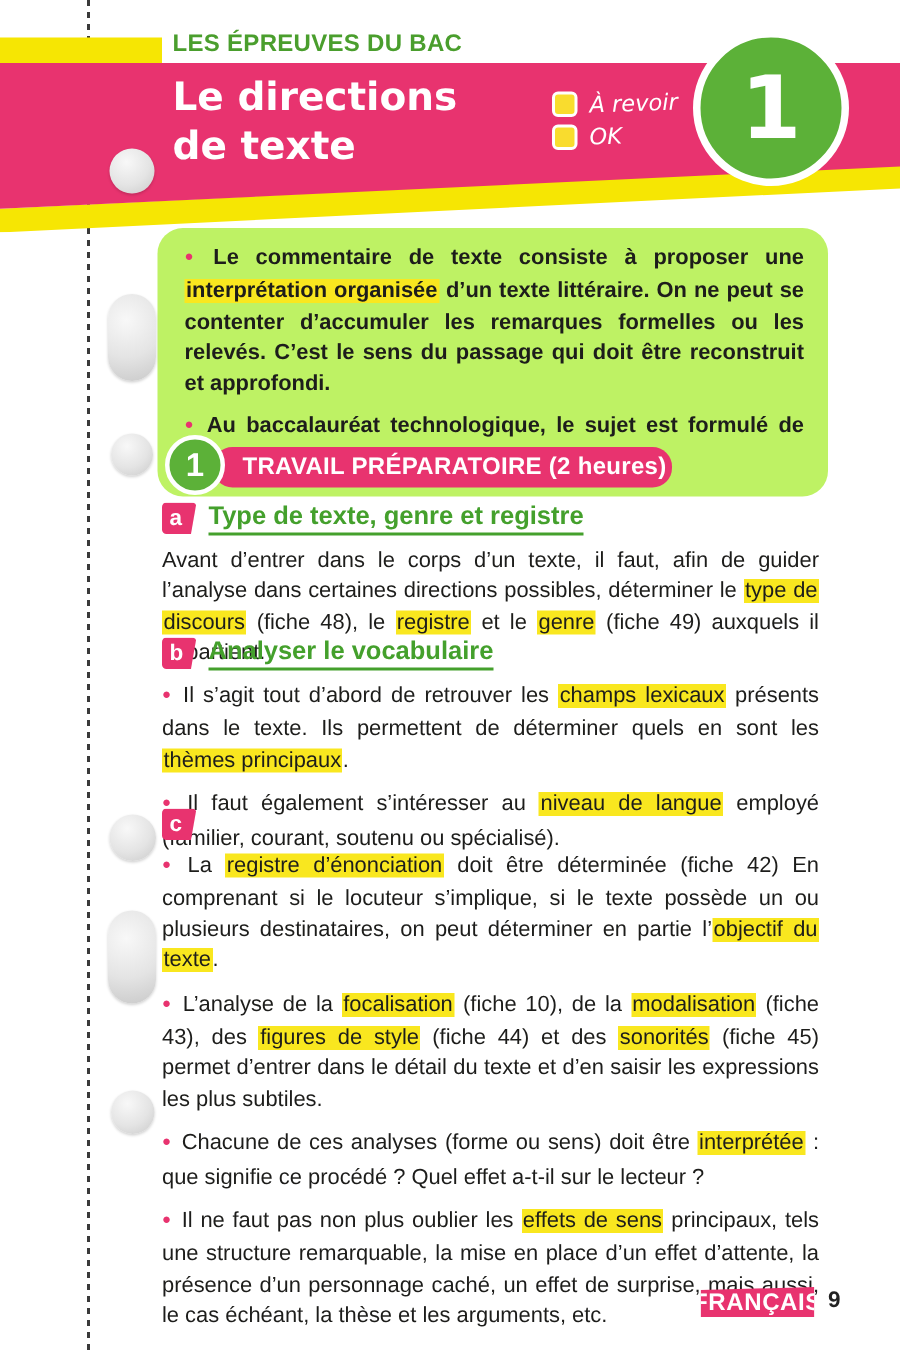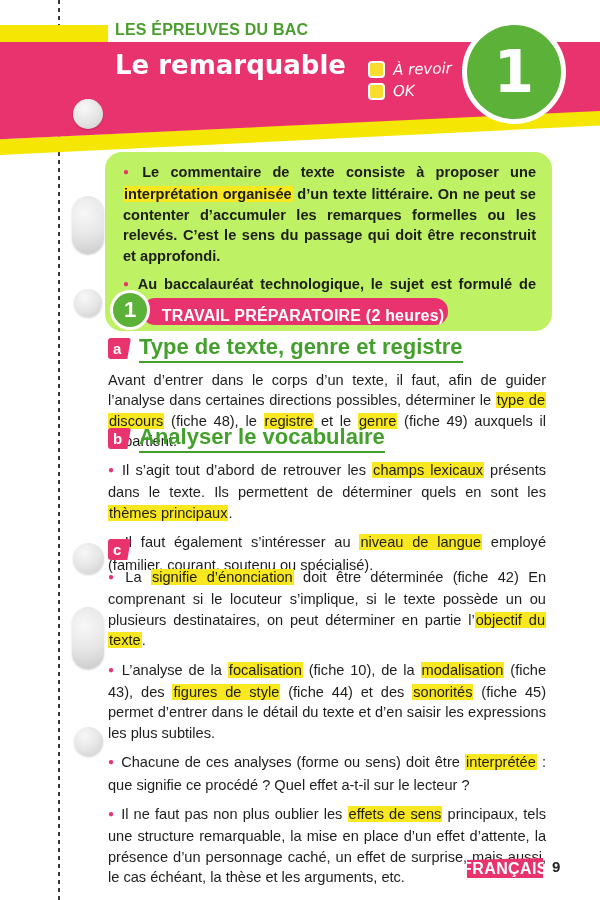--- a/index.html
+++ b/index.html
@@ -52,36 +52,36 @@
   .info-box .para{font-weight:bold;}
 
   .para{margin:0 0 8px 0;font-size:14.6px;line-height:20.4px;color:#1d1d1b;text-align:justify;}
   .bullet{color:#e8336f;font-size:10px;margin-right:6px;position:relative;top:-2px;}
   .hl{background:#f9e71f;padding:0 1px;box-decoration-break:clone;-webkit-box-decoration-break:clone;}
 
   
   .sb-yellow{position:absolute;left:158px;top:301px;width:310px;height:24px;z-index:1;
     border-radius:12px;background:#f6e603;}
   .sb-pink{position:absolute;left:142px;top:298px;width:306px;height:27px;z-index:2;
-    border-radius:13px;background:#e8336f;color:#fff;display:flex;align-items:flex-end;
+    border-radius:13px;background:#e8336f;color:#fff;display:flex;align-items:center;
     justify-content:center;font-weight:bold;font-size:16px;padding-left:16px;box-sizing:border-box;
     letter-spacing:.2px;}
   .sb-circle{position:absolute;left:110px;top:290px;width:40px;height:40px;z-index:3;
     border-radius:50%;background:#5cb138;border:3px solid #fff;box-sizing:border-box;
     display:flex;align-items:center;justify-content:center;color:#fff;font-weight:bold;font-size:22px;}
 
   
   .content{position:absolute;left:108px;top:0;width:438px;height:900px;z-index:2;}
   .subsection{position:absolute;left:0;width:100%;}
   .sub-a{top:334px;} .sub-b{top:424px;} .sub-c{top:539px;}
   .sub-head{display:flex;align-items:center;margin-bottom:7px;}
   .letter-badge{width:23px;height:21px;background:#e8336f;color:#fff;font-weight:bold;font-size:15px;
     display:inline-flex;align-items:center;padding-left:5px;box-sizing:border-box;
     clip-path:polygon(0 0,100% 0,84% 100%,0 100%);border-radius:3px;margin-right:8px;flex:0 0 auto;}
-  .sub-title{color:#44a02c;font-weight:bold;font-size:22px;
+  .sub-title{color:#44a02c;font-weight:bold;font-size:17px;
     border-bottom:2.5px solid #44a02c;padding-bottom:1px;}
   .subsection .para{margin-bottom:9px;}
 
   
   .footer-badge{position:absolute;left:467px;top:858px;width:76px;height:20px;z-index:2;
     background:#e8336f;color:#fff;font-weight:bold;font-size:16px;letter-spacing:.4px;
     display:flex;align-items:flex-end;justify-content:center;
     clip-path:polygon(0 10%,100% 0,100% 100%,0 100%);}
   .page-number{position:absolute;left:552px;top:858px;z-index:2;
     font-size:15px;font-weight:bold;color:#222;}
@@ -94,21 +94,21 @@
   <div class="perforation"></div>
 
   <div class="band-wrap">
     <div class="band-yellow"></div>
     <div class="band-pink"></div>
   </div>
   <div class="top-yellow"></div>
 
   <div class="kicker">LES ÉPREUVES DU BAC</div>
 
-  <h1 class="title"><span>Le remarquable</span><br></h1>
+  <h1 class="title"><span>Le directions</span><br><span>de texte</span></h1>
 
   <div class="checkboxes">
     <div class="cbx-row">
       <span class="cbx"></span>
       <span class="cbx-label">À revoir</span>
     </div>
     <div class="cbx-row">
       <span class="cbx"></span>
       <span class="cbx-label">OK</span>
     </div>
@@ -151,21 +151,21 @@
           <span class="letter-badge">b</span>
           <span class="sub-title">Analyser le vocabulaire</span>
         </div>
         <p class="para"><span class="bullet">●</span><span>Il s’agit tout d’abord de retrouver les </span><span class="hl">champs lexicaux</span><span> présents dans le texte. Ils permettent de déterminer quels en sont les </span><span class="hl">thèmes principaux</span><span>.</span></p>
         <p class="para"><span class="bullet">●</span><span>Il faut également s’intéresser au </span><span class="hl">niveau de langue</span><span> employé (familier, courant, soutenu ou spécialisé).</span></p>
       </div>
       <div class="subsection sub-c">
         <div class="sub-head">
           <span class="letter-badge">c</span>
         </div>
-        <p class="para"><span class="bullet">●</span><span>La </span><span class="hl">signifie d’énonciation</span><span> doit être déterminée (fiche 42) En comprenant si le locuteur s’implique, si le texte possède un ou plusieurs destinataires, on peut déterminer en partie l’</span><span class="hl">objectif du texte</span><span>.</span></p>
+        <p class="para"><span class="bullet">●</span><span>La </span><span class="hl">registre d’énonciation</span><span> doit être déterminée (fiche 42) En comprenant si le locuteur s’implique, si le texte possède un ou plusieurs destinataires, on peut déterminer en partie l’</span><span class="hl">objectif du texte</span><span>.</span></p>
         <p class="para"><span class="bullet">●</span><span>L’analyse de la </span><span class="hl">focalisation</span><span> (fiche 10), de la </span><span class="hl">modalisation</span><span> (fiche 43), des </span><span class="hl">figures de style</span><span> (fiche 44) et des </span><span class="hl">sonorités</span><span> (fiche 45) permet d’entrer dans le détail du texte et d’en saisir les expressions les plus subtiles.</span></p>
         <p class="para"><span class="bullet">●</span><span>Chacune de ces analyses (forme ou sens) doit être </span><span class="hl">interprétée</span><span> : que signifie ce procédé ? Quel effet a-t-il sur le lecteur ?</span></p>
         <p class="para"><span class="bullet">●</span><span>Il ne faut pas non plus oublier les </span><span class="hl">effets de sens</span><span> principaux, tels une structure remarquable, la mise en place d’un effet d’attente, la présence d’un personnage caché, un effet de surprise, mais aussi, le cas échéant, la thèse et les arguments, etc.</span></p>
       </div>
     </div>
 
   <div class="footer-badge">
       <span>FRANÇAIS</span>
     </div>
   <div class="page-number">9</div>

